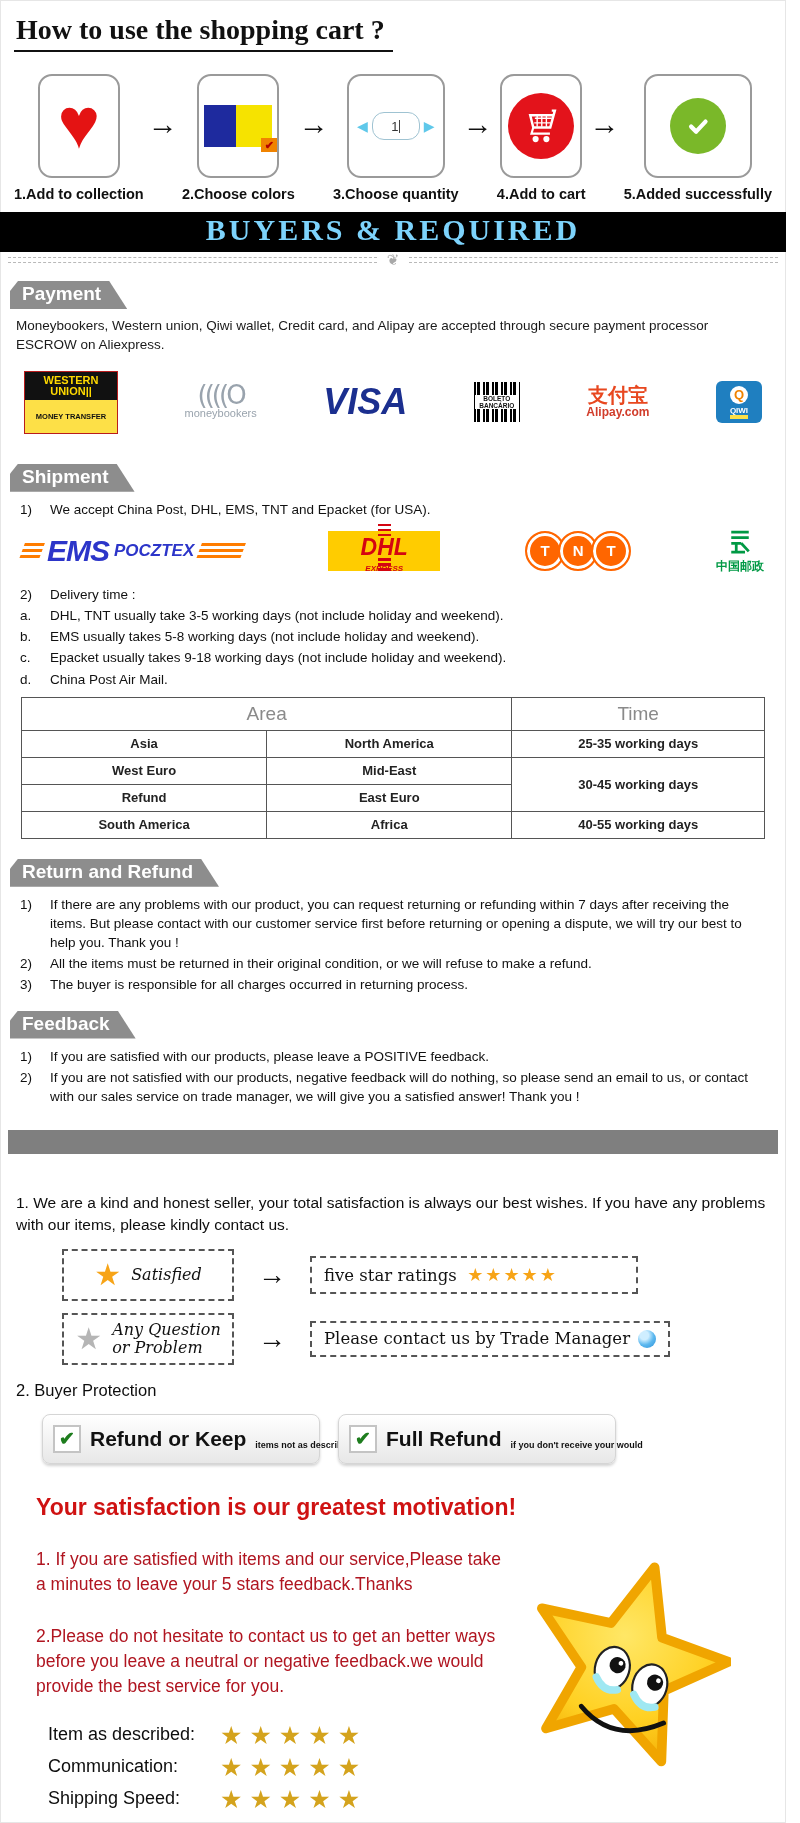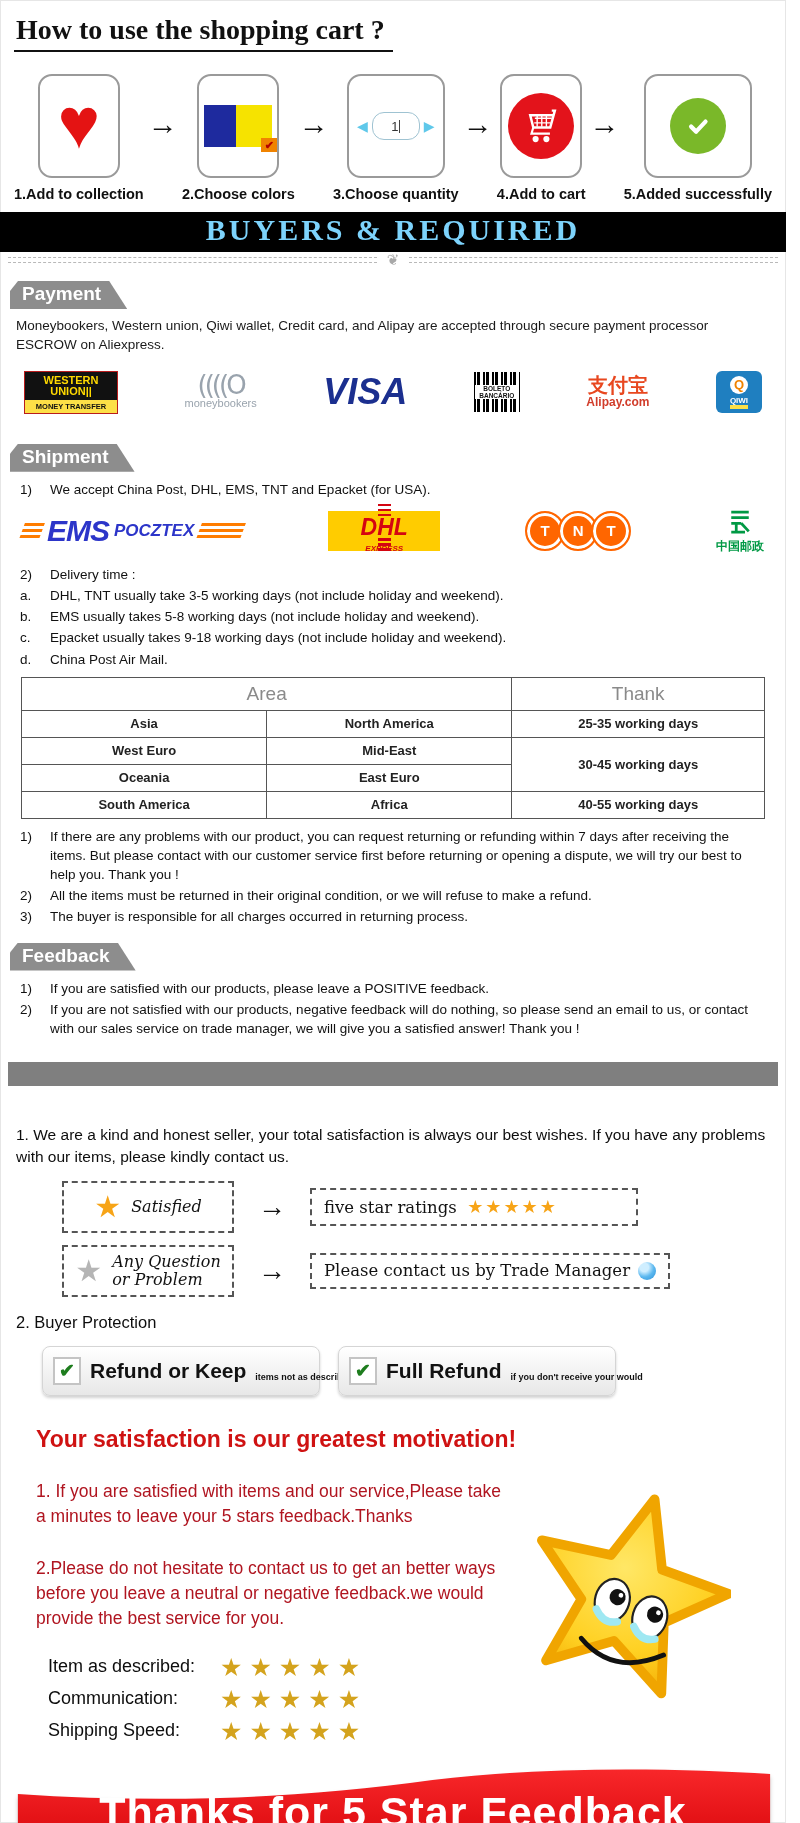--- a/index.html
+++ b/index.html
@@ -53,21 +53,21 @@
   .list-row{display:flex;margin:0 16px 2px;font-size:13.5px;line-height:1.42;}
   .list-num{width:30px;flex:none;padding-left:4px;}
   .list-alpha{width:30px;flex:none;padding-left:4px;}
   .list-txt{flex:1;padding-right:4px;}
 
   
   .logo-row{display:flex;align-items:center;justify-content:space-between;padding:0 24px;margin-top:16px;}
   .wu{width:92px;border:1px solid #b91c1c;background:#fde047;}
   .wu-top{background:#111;color:#ffd900;text-align:center;font-size:11px;font-weight:900;
           line-height:11px;padding:3px 2px;}
-  .wu-bot{font-size:7.5px;font-weight:900;text-align:center;color:#111;padding:2px 0;}
+  .wu-bot{font-size:7.5px;font-weight:900;text-align:center;color:#111;padding:12px 0;}
   .mb{text-align:center;color:#99a3ad;}
   .mb-mark{font-size:26px;letter-spacing:-3px;line-height:20px;font-family:"DejaVu Sans",sans-serif;}
   .mb-label{font-size:11px;margin-top:2px;}
   .visa{font-style:italic;font-weight:900;font-size:36px;color:#1b2f8f;font-family:"Liberation Sans",sans-serif;}
   .boleto{width:46px;height:40px;position:relative;
           background:repeating-linear-gradient(90deg,#000 0 2px,#fff 2px 3px,#000 3px 6px,#fff 6px 9px);}
   .boleto-label{position:absolute;left:1px;right:1px;top:13px;background:#fff;text-align:center;
                 font-size:6.5px;font-weight:bold;line-height:7px;}
   .alipay{text-align:center;}
   .alipay-cn{font-size:20px;font-weight:bold;color:#e8471f;line-height:20px;}
@@ -316,47 +316,50 @@
         <span class="list-alpha">d.</span>
         <span class="list-txt">China Post Air Mail.</span>
       </div>
   </div>
 
   
   <table class="delivery-table">
     <thead>
       <tr>
         <th colspan="2">Area</th>
-        <th>Thank</th>
+        <th>Time</th>
       </tr>
     </thead>
     <tbody>
       <tr>
         <td style="width:33%">Asia</td>
         <td style="width:33%">North America</td>
         <td style="width:34%">25-35 working days</td>
       </tr>
       <tr>
         <td>West Euro</td>
         <td>Mid-East</td>
         <td rowspan="2">30-45 working days</td>
       </tr>
       <tr>
-        <td>Oceania</td>
+        <td>Refund</td>
         <td>East Euro</td>
       </tr>
       <tr>
         <td>South America</td>
         <td>Africa</td>
         <td>40-55 working days</td>
       </tr>
     </tbody>
   </table>
 
   
+  <div style="margin-top:20px;">
+    <div class="tab">Return and Refund</div>
+  </div>
   <div style="margin-top:8px;">
     <div class="list-row">
         <span class="list-num">1)</span>
         <span class="list-txt">If there are any problems with our product, you can request returning or refunding within 7 days after receiving the items. But please contact with our customer service first before returning or opening a dispute, we will try our best to help you. Thank you !</span>
       </div>
     <div class="list-row">
         <span class="list-num">2)</span>
         <span class="list-txt">All the items must be returned in their original condition, or we will refuse to make a refund.</span>
       </div>
     <div class="list-row">

